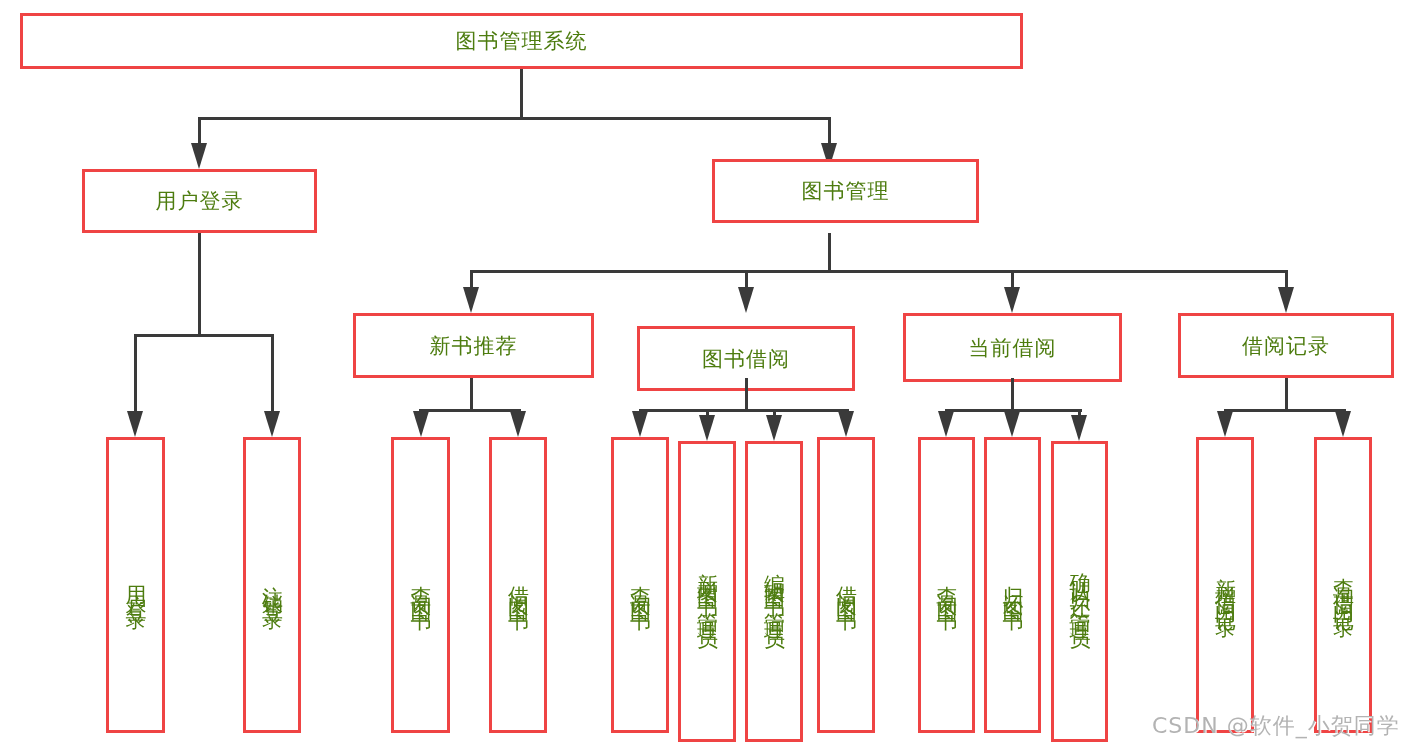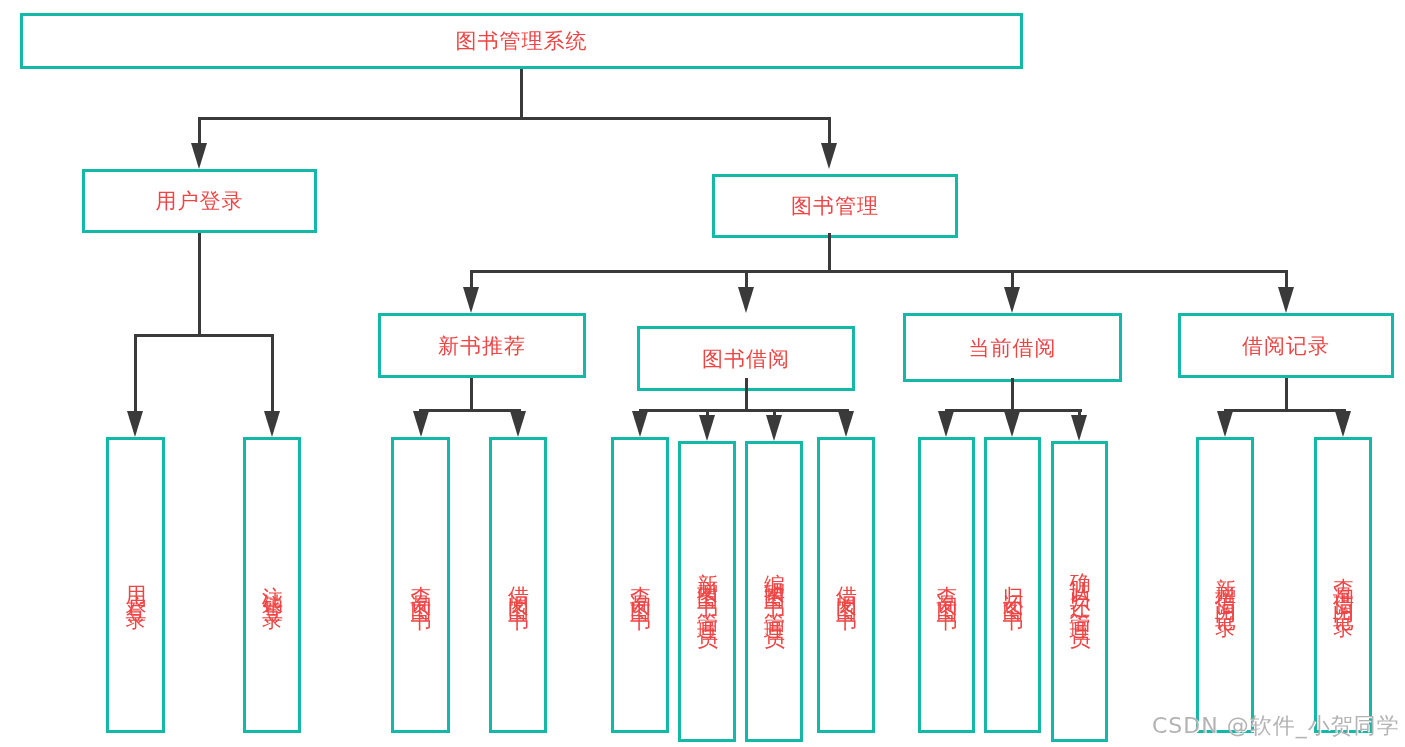--- a/index.html
+++ b/index.html
@@ -11,26 +11,26 @@
   .canvas {
     position: relative;
     width: 1405px;
     height: 747px;
     background: #ffffff;
     overflow: hidden;
   }
   .box {
     position: absolute;
     box-sizing: border-box;
-    border: 3px solid #14b8a6;
+    border: 3px solid #ef4444;
     background: #ffffff;
     display: flex;
     align-items: center;
     justify-content: center;
-    color: #ef4444;
+    color: #4d7c0f;
     font-size: 21px;
     letter-spacing: 1px;
     text-align: center;
     white-space: nowrap;
   }
   .leaf {
     writing-mode: vertical-rl;
     letter-spacing: 8px;
     font-size: 21px;
     line-height: 1;
@@ -71,41 +71,41 @@
   <div class="box" style="left:20px; top:13px; width:1003px; height:56px;">图书管理系统</div>
 
   <div class="vline" style="left:519.5px; top:69px; height:51px;"></div>
   <div class="hline" style="left:197.5px; top:117px; width:633px;"></div>
   <div class="vline" style="left:197.5px; top:119px; height:28px;"></div>
   <div class="arrow" style="left:191px; top:143px;"></div>
   <div class="vline" style="left:827.5px; top:119px; height:28px;"></div>
   <div class="arrow" style="left:821px; top:143px;"></div>
 
   <div class="box" style="left:82px; top:169px; width:235px; height:64px;">用户登录</div>
-  <div class="box" style="left:712px; top:174px; width:246px; height:64px;">图书管理</div>
+  <div class="box" style="left:712px; top:159px; width:267px; height:64px;">图书管理</div>
 
   <div class="vline" style="left:197.5px; top:233px; height:103px;"></div>
   <div class="hline" style="left:133.5px; top:333.5px; width:140px;"></div>
   <div class="vline" style="left:133.5px; top:335px; height:82px;"></div>
   <div class="arrow" style="left:127px; top:411px;"></div>
   <div class="vline" style="left:270.5px; top:335px; height:82px;"></div>
   <div class="arrow" style="left:264px; top:411px;"></div>
 
   <div class="vline" style="left:827.5px; top:233px; height:39px;"></div>
   <div class="hline" style="left:469.5px; top:269.5px; width:818px;"></div>
   <div class="vline" style="left:469.5px; top:271px; height:20px;"></div>
   <div class="arrow" style="left:463px; top:287px;"></div>
   <div class="vline" style="left:744.5px; top:271px; height:20px;"></div>
   <div class="arrow" style="left:738px; top:287px;"></div>
   <div class="vline" style="left:1010.5px; top:271px; height:20px;"></div>
   <div class="arrow" style="left:1004px; top:287px;"></div>
   <div class="vline" style="left:1284.5px; top:271px; height:20px;"></div>
   <div class="arrow" style="left:1278px; top:287px;"></div>
 
-  <div class="box" style="left:378px; top:313px; width:208px; height:65px;">新书推荐</div>
+  <div class="box" style="left:353px; top:313px; width:241px; height:65px;">新书推荐</div>
   <div class="box" style="left:637px; top:326px; width:218px; height:65px;">图书借阅</div>
   <div class="box" style="left:903px; top:313px; width:219px; height:69px;">当前借阅</div>
   <div class="box" style="left:1178px; top:313px; width:216px; height:65px;">借阅记录</div>
 
   <div class="vline" style="left:469.5px; top:378px; height:33px;"></div>
   <div class="hline" style="left:419px; top:408.5px; width:102px;"></div>
   <div class="vline" style="left:419px; top:410px; height:8px;"></div>
   <div class="arrow" style="left:412.5px; top:411px;"></div>
   <div class="vline" style="left:516.5px; top:410px; height:8px;"></div>
   <div class="arrow" style="left:510px; top:411px;"></div>

